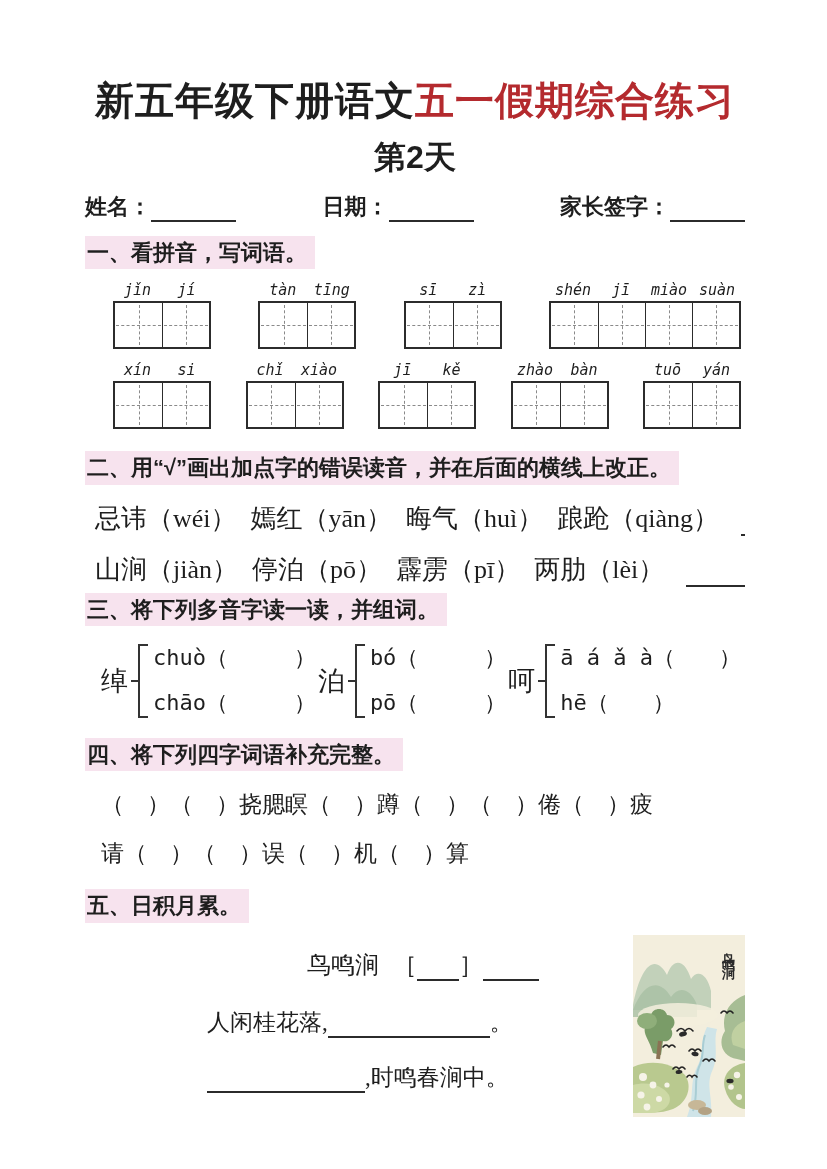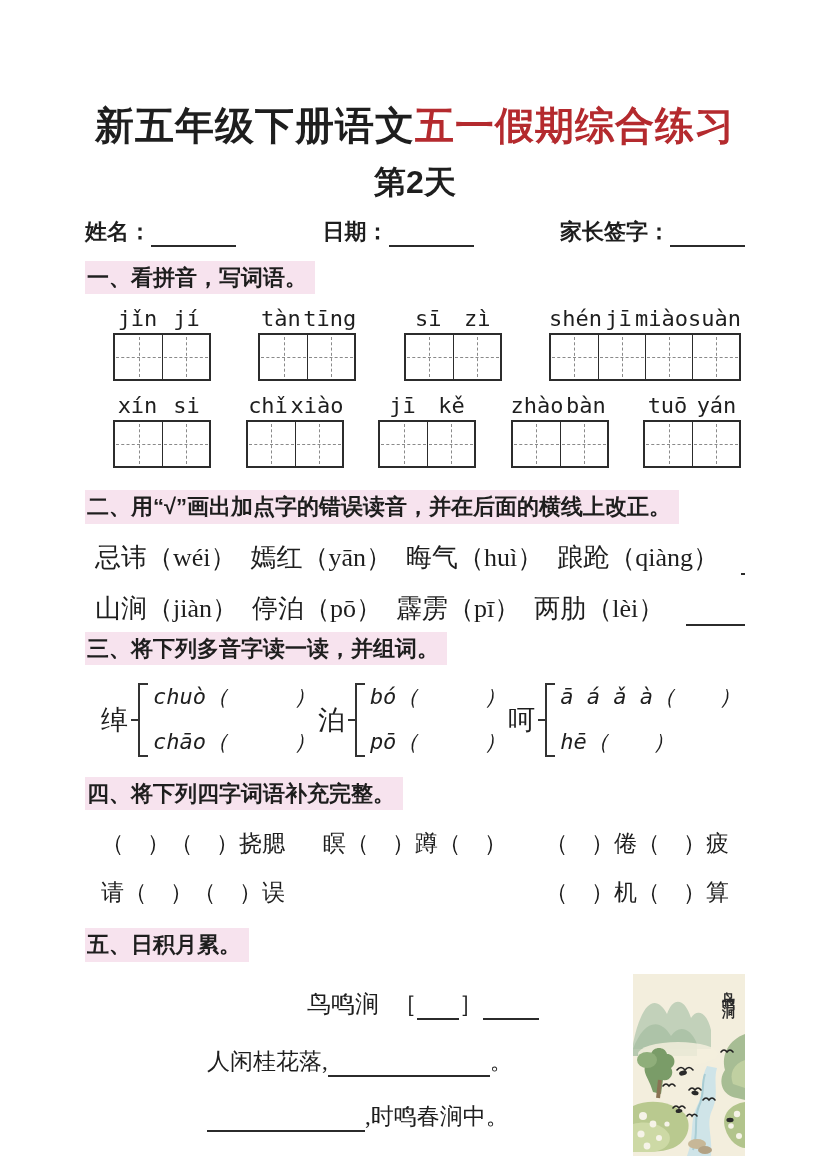--- a/index.html
+++ b/index.html
@@ -4,21 +4,21 @@
 <style>
   html,body{margin:0;padding:0;background:#ffffff;}
   .page{
     position:relative;
     width:827px;height:1169px;
     background:#ffffff;
     font-family:"Liberation Serif","DejaVu Serif",serif;
     color:#1e1e1e;
     overflow:hidden;
     box-sizing:border-box;
-    padding:104px 82px 0 85px;
+    padding:79px 82px 0 85px;
   }
   
   .title{
     text-align:center;
     font-family:"Liberation Sans","DejaVu Sans",sans-serif;
     font-weight:900;
     font-size:39px;
     letter-spacing:1px;
     line-height:1.15;
     white-space:nowrap;
@@ -63,23 +63,24 @@
     display:flex;
     justify-content:space-between;
     padding:0 4px 0 28px;
     margin-top:12px;
   }
   .pin-group{display:flex;flex-direction:column;align-items:stretch;}
   .pin-labels{
     display:flex;
     justify-content:space-between;
     font-family:"DejaVu Sans Mono","Liberation Mono",monospace;
-    font-size:22px;
+    font-size:15px;
     margin-bottom:2px;
     white-space:nowrap;
+    font-style:italic;
   }
   .pin-labels span{flex:1;text-align:center;}
   .pin-grid{display:flex;border:2px solid #2c2c2c;}
   .cell{
     position:relative;
     width:47px;height:44px;
     border-left:1.6px solid #2c2c2c;
     box-sizing:border-box;
     background:#fff;
   }
@@ -120,31 +121,31 @@
     align-self:stretch;
     border-left:2px solid #333;
     margin-right:4px;
   }
   .duo-brace::before{
     content:"";position:absolute;top:0;left:0;width:8px;height:2px;background:#333;
   }
   .duo-brace::after{
     content:"";position:absolute;bottom:0;left:0;width:8px;height:2px;background:#333;
   }
-  .duo-rows{display:flex;flex-direction:column;gap:16px;font-style:italic;}
+  .duo-rows{display:flex;flex-direction:column;gap:16px;}
   .duo-row{
     font-size:22px;
     font-family:"DejaVu Sans Mono","Liberation Mono","Liberation Serif",monospace;
     white-space:pre;
     line-height:1.3;
   }
   
   .idiom-row{
     display:flex;
-    justify-content:space-between;
+    justify-content:flex-start;
     font-size:23px;
     margin:18px 16px 0 16px;
     white-space:nowrap;
   }
   
   .sec5-body{display:flex;margin-top:8px;}
   .poem{flex:1;position:relative;}
   .poem-line{font-size:23px;display:flex;align-items:flex-end;white-space:nowrap;}
   .poem-line.l1{margin:18px 0 0 222px;font-size:24px;}
   .poem-line.l2{margin:26px 0 0 122px;}

